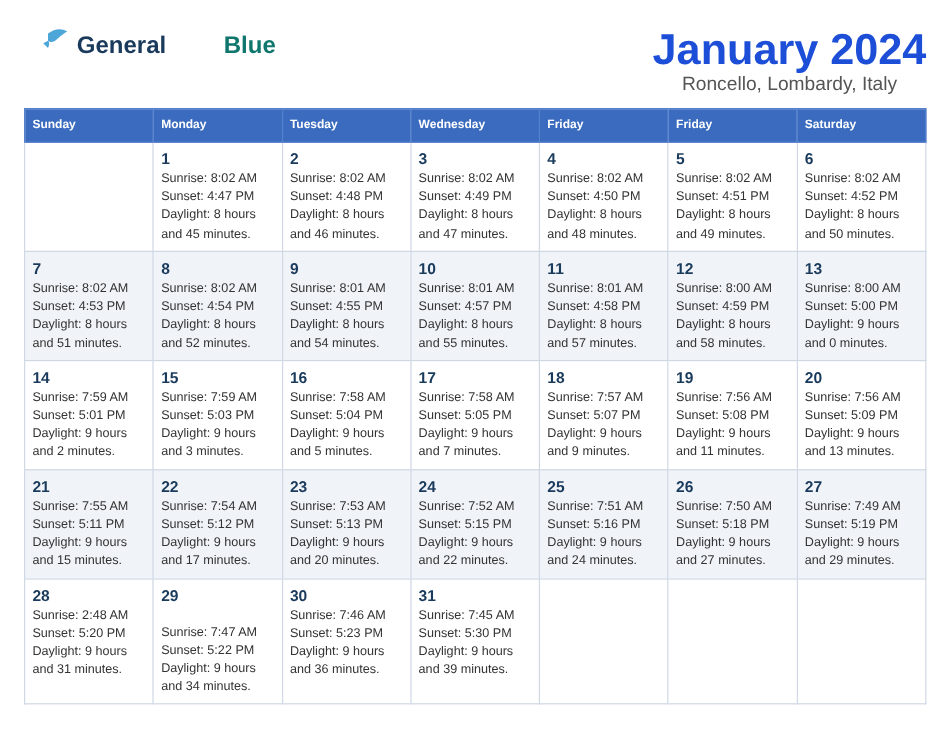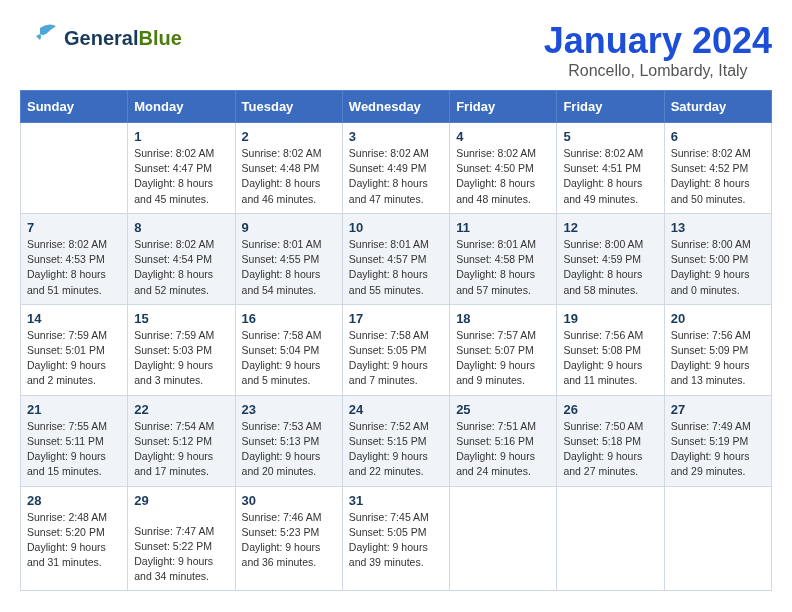--- a/index.html
+++ b/index.html
@@ -37,21 +37,21 @@
     table {
       width: 100%;
       border-collapse: collapse;
     }
     thead tr {
       background-color: #3a6bbf;
       color: white;
     }
     thead th {
       padding: 8px 6px;
-      font-size: 13px;
+      font-size: 10px;
       font-weight: bold;
       text-align: left;
       border: 1px solid #5580cc;
     }
     tbody tr {
       vertical-align: top;
     }
     tbody tr:nth-child(odd) {
       background-color: #ffffff;
     }
@@ -87,21 +87,21 @@
     <div style="display:flex;align-items:center;gap:4px;">
       <div style="position:relative;width:40px;height:36px;">
         
         <svg width="40" height="36" viewBox="0 0 40 36">
           <path d="M20,8 Q28,2 36,6 Q30,10 26,14 Q22,16 20,14 Z" fill="#4da6d8"></path>
           <path d="M20,14 Q22,16 20,20 Q18,18 16,16 Z" fill="#4da6d8"></path>
         </svg>
       </div>
       <div>
         <div style="font-size:20px;font-weight:bold;color:#1a3a5c;line-height:1.1;">
-          <span style="color:#1a3a5c;">General</span><span style="color:#4d7c0f;">Blue</span>
+          <span style="color:#1a3a5c;">General</span><span style="color:#0f766e;padding-left:48px;">Blue</span>
         </div>
       </div>
     </div>
   </div>
   <div class="title-area">
     <div class="month-title">January 2024</div>
     <div class="location">Roncello, Lombardy, Italy</div>
   </div>
 </div>
 
@@ -334,21 +334,21 @@
         <td>
           <span class="day-num">30</span>
           <div class="cell-info" style="white-space: pre-line;">Sunrise: 7:46 AM
 Sunset: 5:23 PM
 Daylight: 9 hours
 and 36 minutes.</div>
         </td>
         <td>
           <span class="day-num">31</span>
           <div class="cell-info" style="white-space: pre-line;">Sunrise: 7:45 AM
-Sunset: 5:05 PM
+Sunset: 5:30 PM
 Daylight: 9 hours
 and 39 minutes.</div>
         </td>
         <td></td>
         <td></td>
         <td></td>
       </tr>
     </tbody>
 </table>
 

